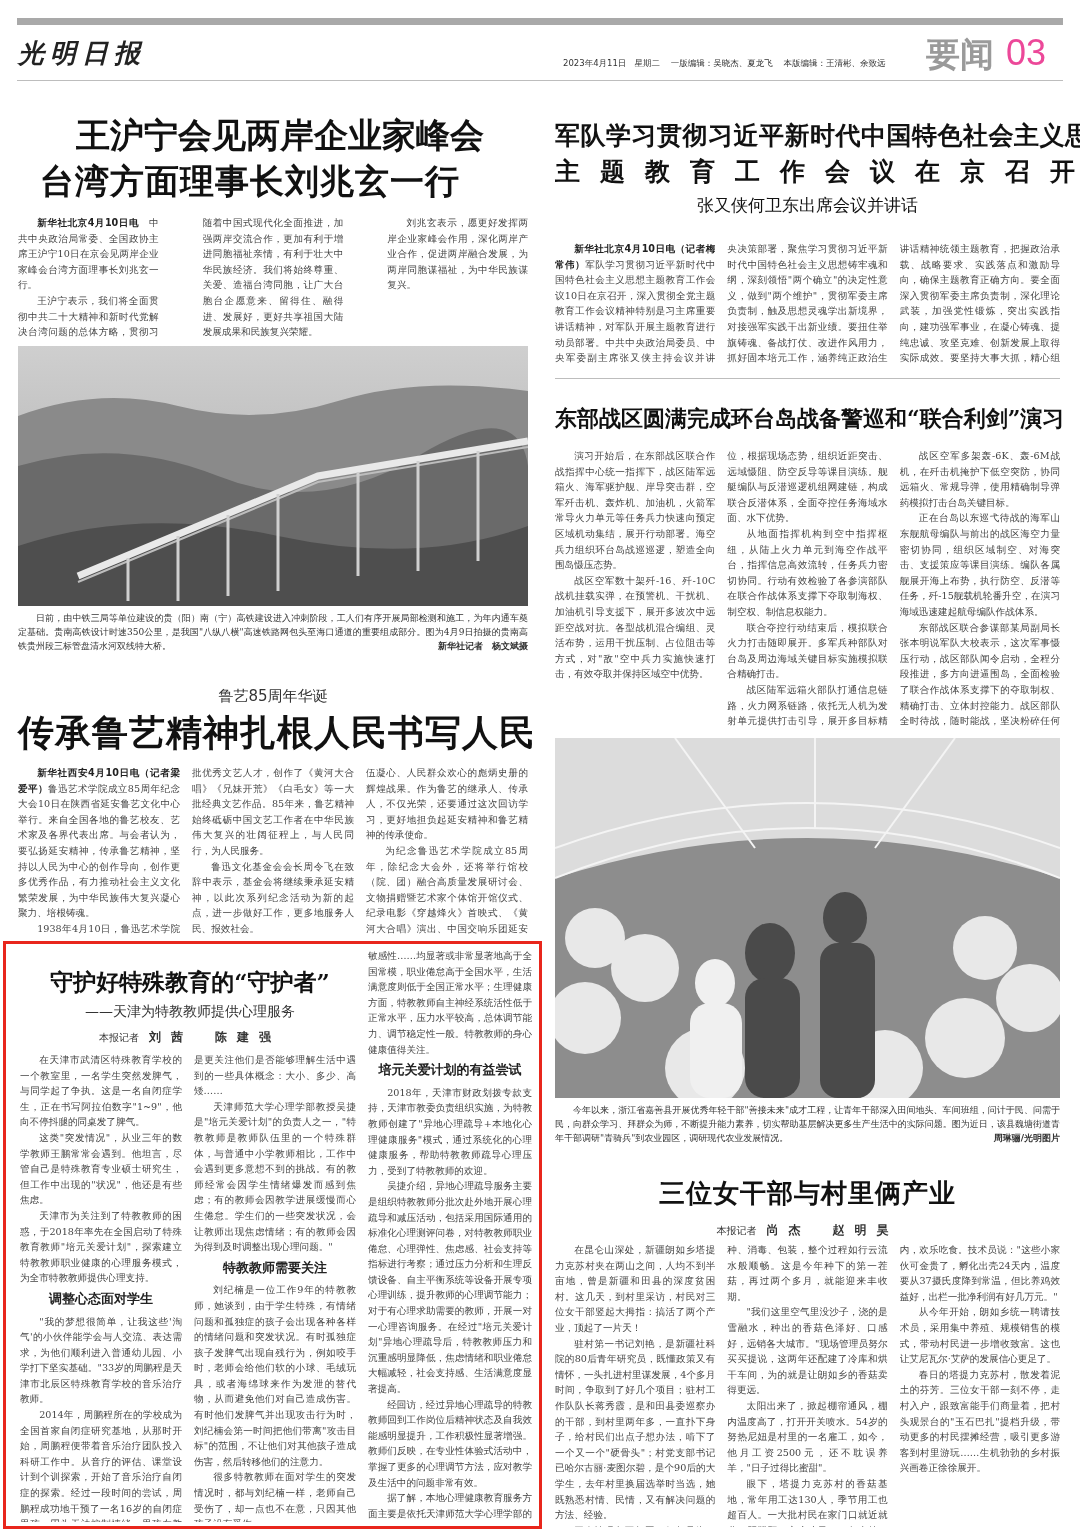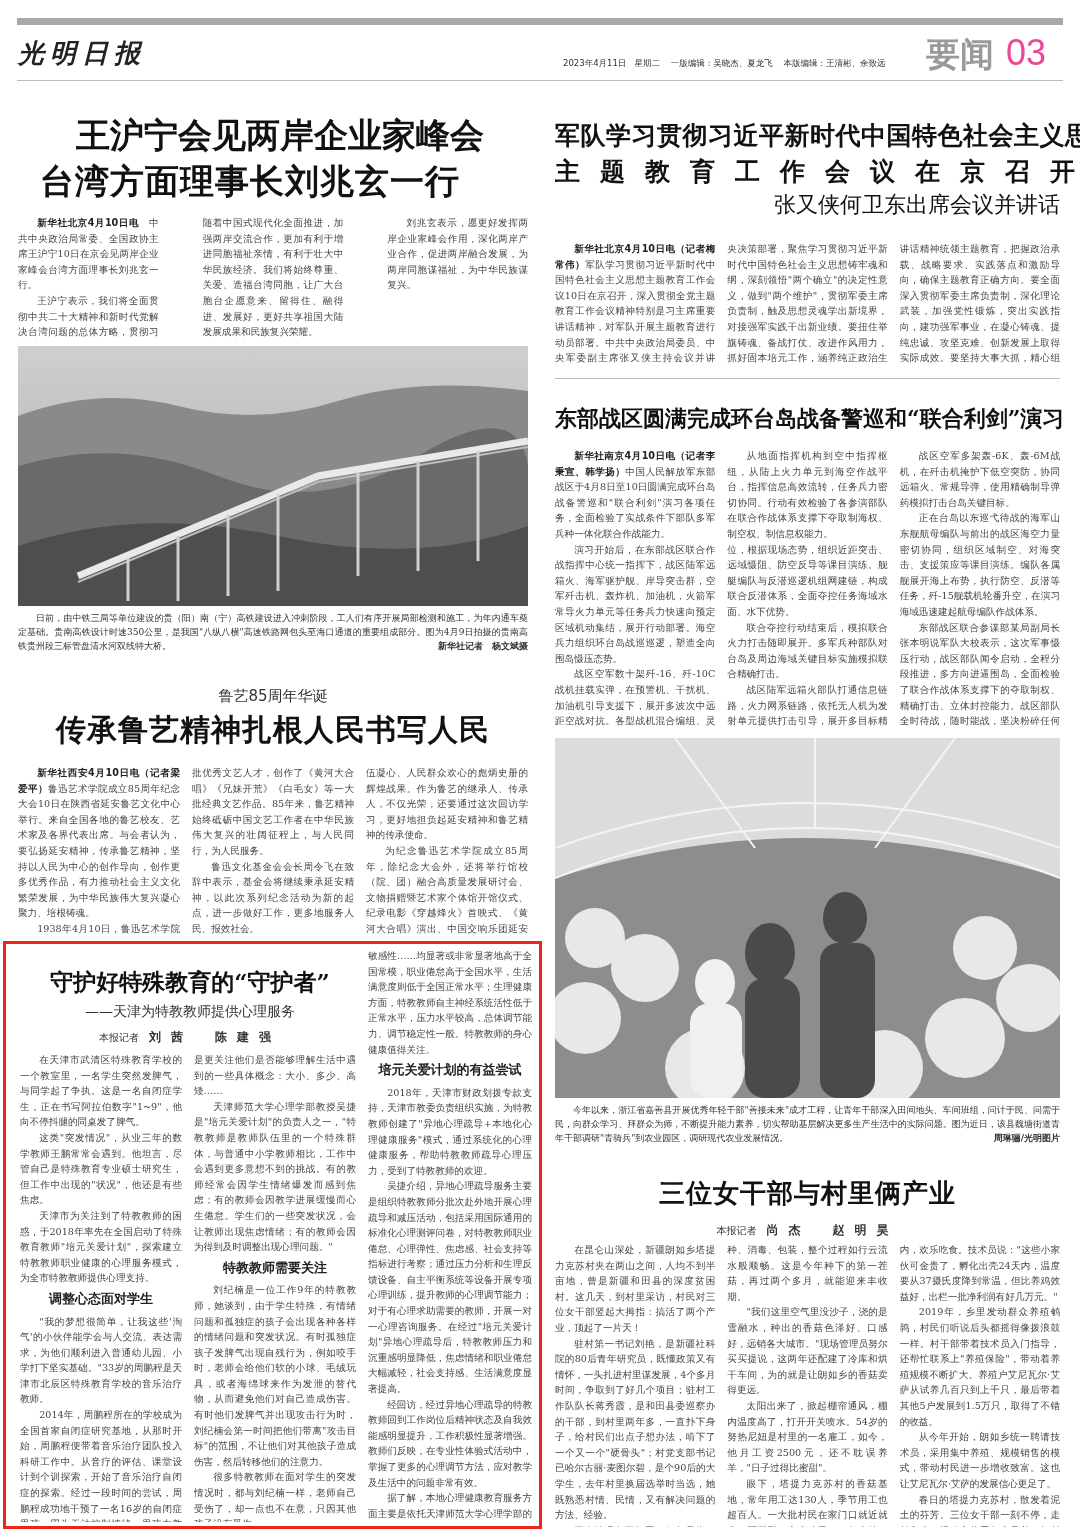--- a/index.html
+++ b/index.html
@@ -84,21 +84,21 @@
     </g>
   </svg>
 </div>
 <div class="abs caption" style="left:18px; top:611px; width:510px;">
   <span style="padding-left:2em">日前，由中铁三局等单位建设的贵（阳）南（宁）高铁建设进入冲刺阶段，工人们有序开展局部检测和施工，为年内通车奠定基础。贵南高铁设计时速350公里，是我国"八纵八横"高速铁路网包头至海口通道的重要组成部分。图为4月9日拍摄的贵南高铁贵州段三标管盘清水河双线特大桥。</span>
   <span class="credit">新华社记者　杨文斌摄</span>
 </div>
 
 <div class="abs" style="left:18px; top:687px; width:510px; text-align:center;">
   <div style="font-family:'DejaVu Sans',sans-serif; font-size:15px; color:#333;">鲁艺85周年华诞</div>
-  <div class="head-xl" style="font-size:30px; line-height:44px; margin-top:4px; letter-spacing:1px;font-family:Liberation Mono, monospace;">传承鲁艺精神扎根人民书写人民</div>
+  <div class="head-xl" style="font-size:36px; line-height:44px; margin-top:4px; letter-spacing:1px;">传承鲁艺精神扎根人民书写人民</div>
 </div>
 <div class="abs cols" style="left:18px; top:765px; width:510px; height:170px;">
   <div class="col">
     <p><span class="lead">新华社西安4月10日电（记者梁爱平）</span><span>鲁迅艺术学院成立85周年纪念大会10日在陕西省延安鲁艺文化中心举行。来自全国各地的鲁艺校友、艺术家及各界代表出席。与会者认为，要弘扬延安精神，传承鲁艺精神，坚持以人民为中心的创作导向，创作更多优秀作品，有力推动社会主义文化繁荣发展，为中华民族伟大复兴凝心聚力、培根铸魂。</span></p>
     <p>1938年4月10日，鲁迅艺术学院在延安成立，这是中国共产党在延安创办的第一所培养抗战文艺干部的高等学府，简称"鲁艺"。鲁艺在革命时期成功培养了大</p>
   </div>
   <div class="col">
     <p style="text-indent:0">批优秀文艺人才，创作了《黄河大合唱》《兄妹开荒》《白毛女》等一大批经典文艺作品。85年来，鲁艺精神始终砥砺中国文艺工作者在中华民族伟大复兴的壮阔征程上，与人民同行，为人民服务。</p>
     <p>鲁迅文化基金会会长周令飞在致辞中表示，基金会将继续秉承延安精神，以此次系列纪念活动为新的起点，进一步做好工作，更多地服务人民、报效社会。</p>
 
@@ -144,49 +144,48 @@
     <p>2018年，天津市财政划拨专款支持，天津市教委负责组织实施，为特教教师创建了"异地心理疏导+本地化心理健康服务"模式，通过系统化的心理健康服务，帮助特教教师疏导心理压力，受到了特教教师的欢迎。</p>
     <p>吴捷介绍，异地心理疏导服务主要是组织特教教师分批次赴外地开展心理疏导和减压活动，包括采用国际通用的标准化心理测评问卷，对特教教师职业倦怠、心理弹性、焦虑感、社会支持等指标进行考察；通过压力分析和生理反馈设备、自主平衡系统等设备开展专项心理训练，提升教师的心理调节能力；对于有心理求助需要的教师，开展一对一心理咨询服务。在经过"培元关爱计划"异地心理疏导后，特教教师压力和沉重感明显降低，焦虑情绪和职业倦怠大幅减轻，社会支持感、生活满意度显著提高。</p>
     <p>经回访，经过异地心理疏导的特教教师回到工作岗位后精神状态及自我效能感明显提升，工作积极性显著增强。教师们反映，在专业性体验式活动中，掌握了更多的心理调节方法，应对教学及生活中的问题非常有效。</p>
     <p>据了解，本地心理健康教育服务方面主要是依托天津师范大学心理学部的学科资源，在天津市视力障碍学校、天津市红桥培智学校、天津市河北区启智学校、天津市聋人学校建立了4所心理关爱服务基地，并购置了一批心理学专业设备，开展心理教育讲座、团体咨询和个体辅导，常态化开展特教教师的心理服务和动态监测，巩固了异地心理疏导的成效。天津市教委还专门组织专家编写《特殊教育学校教师心理自助手册》，开通心理支持热线电话，创办特教教师心理运动会等，短期强化与长期服务相得益彰。</p>
   </div>
 </div>
 
 <div class="abs" style="left:555px; top:118px; width:505px;">
   <div class="head-sans" style="font-size:25px; line-height:36px; text-align:justify; letter-spacing:0.5px;">军队学习贯彻习近平新时代中国特色社会主义思想</div>
   <div class="head-sans" style="font-size:25px; line-height:36px; letter-spacing:20px;">主题教育工作会议在京召开</div>
-  <div class="head-xl" style="font-size:22px; line-height:30px; text-align:right; font-weight:normal;">张又侠何卫东出席会议并讲话</div>
+  <div class="head-xl" style="font-size:17px; line-height:30px; text-align:center; font-weight:normal;">张又侠何卫东出席会议并讲话</div>
 </div>
 <div class="abs cols" style="left:555px; top:241px; width:505px; height:122px;">
   <div class="col">
     <p><span class="lead">新华社北京4月10日电（记者梅常伟）</span><span>军队学习贯彻习近平新时代中国特色社会主义思想主题教育工作会议10日在京召开，深入贯彻全党主题教育工作会议精神特别是习主席重要讲话精神，对军队开展主题教育进行动员部署。中共中央政治局委员、中央军委副主席张又侠主持会议并讲话，中共中央政治局委员、中央军委副主席何卫东作动员部署。</span></p>
 
   </div>
   <div class="col">
     <p style="text-indent:0">央决策部署，聚焦学习贯彻习近平新时代中国特色社会主义思想铸牢魂和纲，深刻领悟"两个确立"的决定性意义，做到"两个维护"，贯彻军委主席负责制，触及思想灵魂学出新境界，对接强军实践干出新业绩。要扭住举旗铸魂、备战打仗、改进作风用力，抓好固本培元工作，涵养纯正政治生态，破解创新发展难题，奋力实现建军一百年奋斗目标。</p>
 
   </div>
   <div class="col">
     <p style="text-indent:0">讲话精神统领主题教育，把握政治承载、战略要求、实践落点和激励导向，确保主题教育正确方向。要全面深入贯彻军委主席负责制，深化理论武装，加强党性锻炼，突出实践指向，建功强军事业，在凝心铸魂、提纯忠诚、攻坚克难、创新发展上取得实际成效。要坚持大事大抓，精心组织实施，推动主题教育走深走实。</p>
 
   </div>
 </div>
 <div class="abs rule" style="left:555px; top:378px; width:505px;"></div>
 
 <div class="abs head-xl" style="left:555px; top:402px; width:505px; font-size:22px; line-height:32px;">东部战区圆满完成环台岛战备警巡和“联合利剑”演习</div>
 <div class="abs cols" style="left:555px; top:448px; width:505px; height:282px;">
   <div class="col">
-    <p><span class="lead">新华社南京4月10日电（记者李秉宣、韩学扬）</span><span>中国人民解放军东部战区于4月8日至10日圆满完成环台岛战备警巡和"联合利剑"演习各项任务，全面检验了实战条件下部队多军兵种一体化联合作战能力。</span></p>
     <p>演习开始后，在东部战区联合作战指挥中心统一指挥下，战区陆军远箱火、海军驱护舰、岸导突击群，空军歼击机、轰炸机、加油机，火箭军常导火力单元等任务兵力快速向预定区域机动集结，展开行动部署。海空兵力组织环台岛战巡巡逻，塑造全向围岛慑压态势。</p>
     <p>战区空军数十架歼-16、歼-10C战机挂载实弹，在预警机、干扰机、加油机引导支援下，展开多波次中远距空战对抗。各型战机混合编组、灵活布势，运用干扰压制、占位阻击等方式，对"敌"空中兵力实施快速打击，有效夺取并保持区域空中优势。</p>
 
   </div>
   <div class="col">
+    <p style="text-indent:0">位，根据现场态势，组织近距突击、远域慑阻、防空反导等课目演练。舰艇编队与反潜巡逻机组网建链，构成联合反潜体系，全面夺控任务海域水面、水下优势。</p>
     <p>从地面指挥机构到空中指挥枢纽，从陆上火力单元到海空作战平台，指挥信息高效流转，任务兵力密切协同。行动有效检验了各参演部队在联合作战体系支撑下夺取制海权、制空权、制信息权能力。</p>
-    <p style="text-indent:0">位，根据现场态势，组织近距突击、远域慑阻、防空反导等课目演练。舰艇编队与反潜巡逻机组网建链，构成联合反潜体系，全面夺控任务海域水面、水下优势。</p>
     <p>联合夺控行动结束后，模拟联合火力打击随即展开。多军兵种部队对台岛及周边海域关键目标实施模拟联合精确打击。</p>
     <p>战区陆军远箱火部队打通信息链路，火力网系链路，依托无人机为发射单元提供打击引导，展开多目标精确打击、多弹种复合毁伤演练。</p>
 
   </div>
   <div class="col">
     <p>战区空军多架轰-6K、轰-6M战机，在歼击机掩护下低空突防，协同远箱火、常规导弹，使用精确制导弹药模拟打击台岛关键目标。</p>
     <p>正在台岛以东巡弋待战的海军山东舰航母编队与前出的战区海空力量密切协同，组织区域制空、对海突击、支援策应等课目演练。编队各属舰展开海上布势，执行防空、反潜等任务，歼-15舰载机轮番升空，在演习海域迅速建起航母编队作战体系。</p>
     <p>东部战区联合参谋部某局副局长张本明说军队大校表示，这次军事慑压行动，战区部队闻令启动，全程分段推进，多方向进逼围岛，全面检验了联合作战体系支撑下的夺取制权、精确打击、立体封控能力。战区部队全时待战，随时能战，坚决粉碎任何形式的"台独"分裂和外来干涉图谋，敢于斗争，敢于胜利。</p>
   </div>
 </div>
@@ -242,17 +241,16 @@
   </div>
   <div class="col">
     <p style="text-indent:0">种、消毒、包装，整个过程如行云流水般顺畅。这是今年种下的第一茬菇，再过两个多月，就能迎来丰收期。</p>
     <p>"我们这里空气里没沙子，浇的是雪融水，种出的香菇色泽好、口感好，远销各大城市。"现场管理员努尔买买提说，这两年还配建了冷库和烘干车间，为的就是让朗如乡的香菇卖得更远。</p>
     <p>太阳出来了，掀起棚帘通风，棚内温度高了，打开开关喷水。54岁的努热尼妞是村里的一名雇工，如今，他月工资2500元，还不耽误养羊，"日子过得比蜜甜"。</p>
     <p>眼下，塔提力克苏村的香菇基地，常年用工达130人，季节用工也超百人。一大批村民在家门口就近就业，既照顾了家庭孩子，腰包也鼓了起来，日子越过越舒坦。</p>
 
   </div>
   <div class="col">
     <p style="text-indent:0">内，欢乐吃食。技术员说："这些小家伙可金贵了，孵化出壳24天内，温度要从37摄氏度降到常温，但比养鸡效益好，出栏一批净利润有好几万元。"</p>
-    <p>2019年，乡里发动群众养殖鹌鹑，村民们听说后头都摇得像拨浪鼓一样。村干部带着技术员入门指导，还帮忙联系上"养殖保险"，带动着养殖规模不断扩大。养殖户艾尼瓦尔·艾萨从试养几百只到上千只，最后带着其他5户发展到1.5万只，取得了不错的收益。</p>
     <p>从今年开始，朗如乡统一聘请技术员，采用集中养殖、规模销售的模式，带动村民进一步增收致富。这也让艾尼瓦尔·艾萨的发展信心更足了。</p>
     <p>春日的塔提力克苏村，散发着泥土的芬芳。三位女干部一刻不停，走村入户，跟致富能手们商量着，把村头观景台的"玉石巴扎"提档升级，带动更多的村民摆摊经营，吸引更多游客到村里游玩……生机勃勃的乡村振兴画卷正徐徐展开。</p>
   </div>
 </div>
 
 </body></html>

